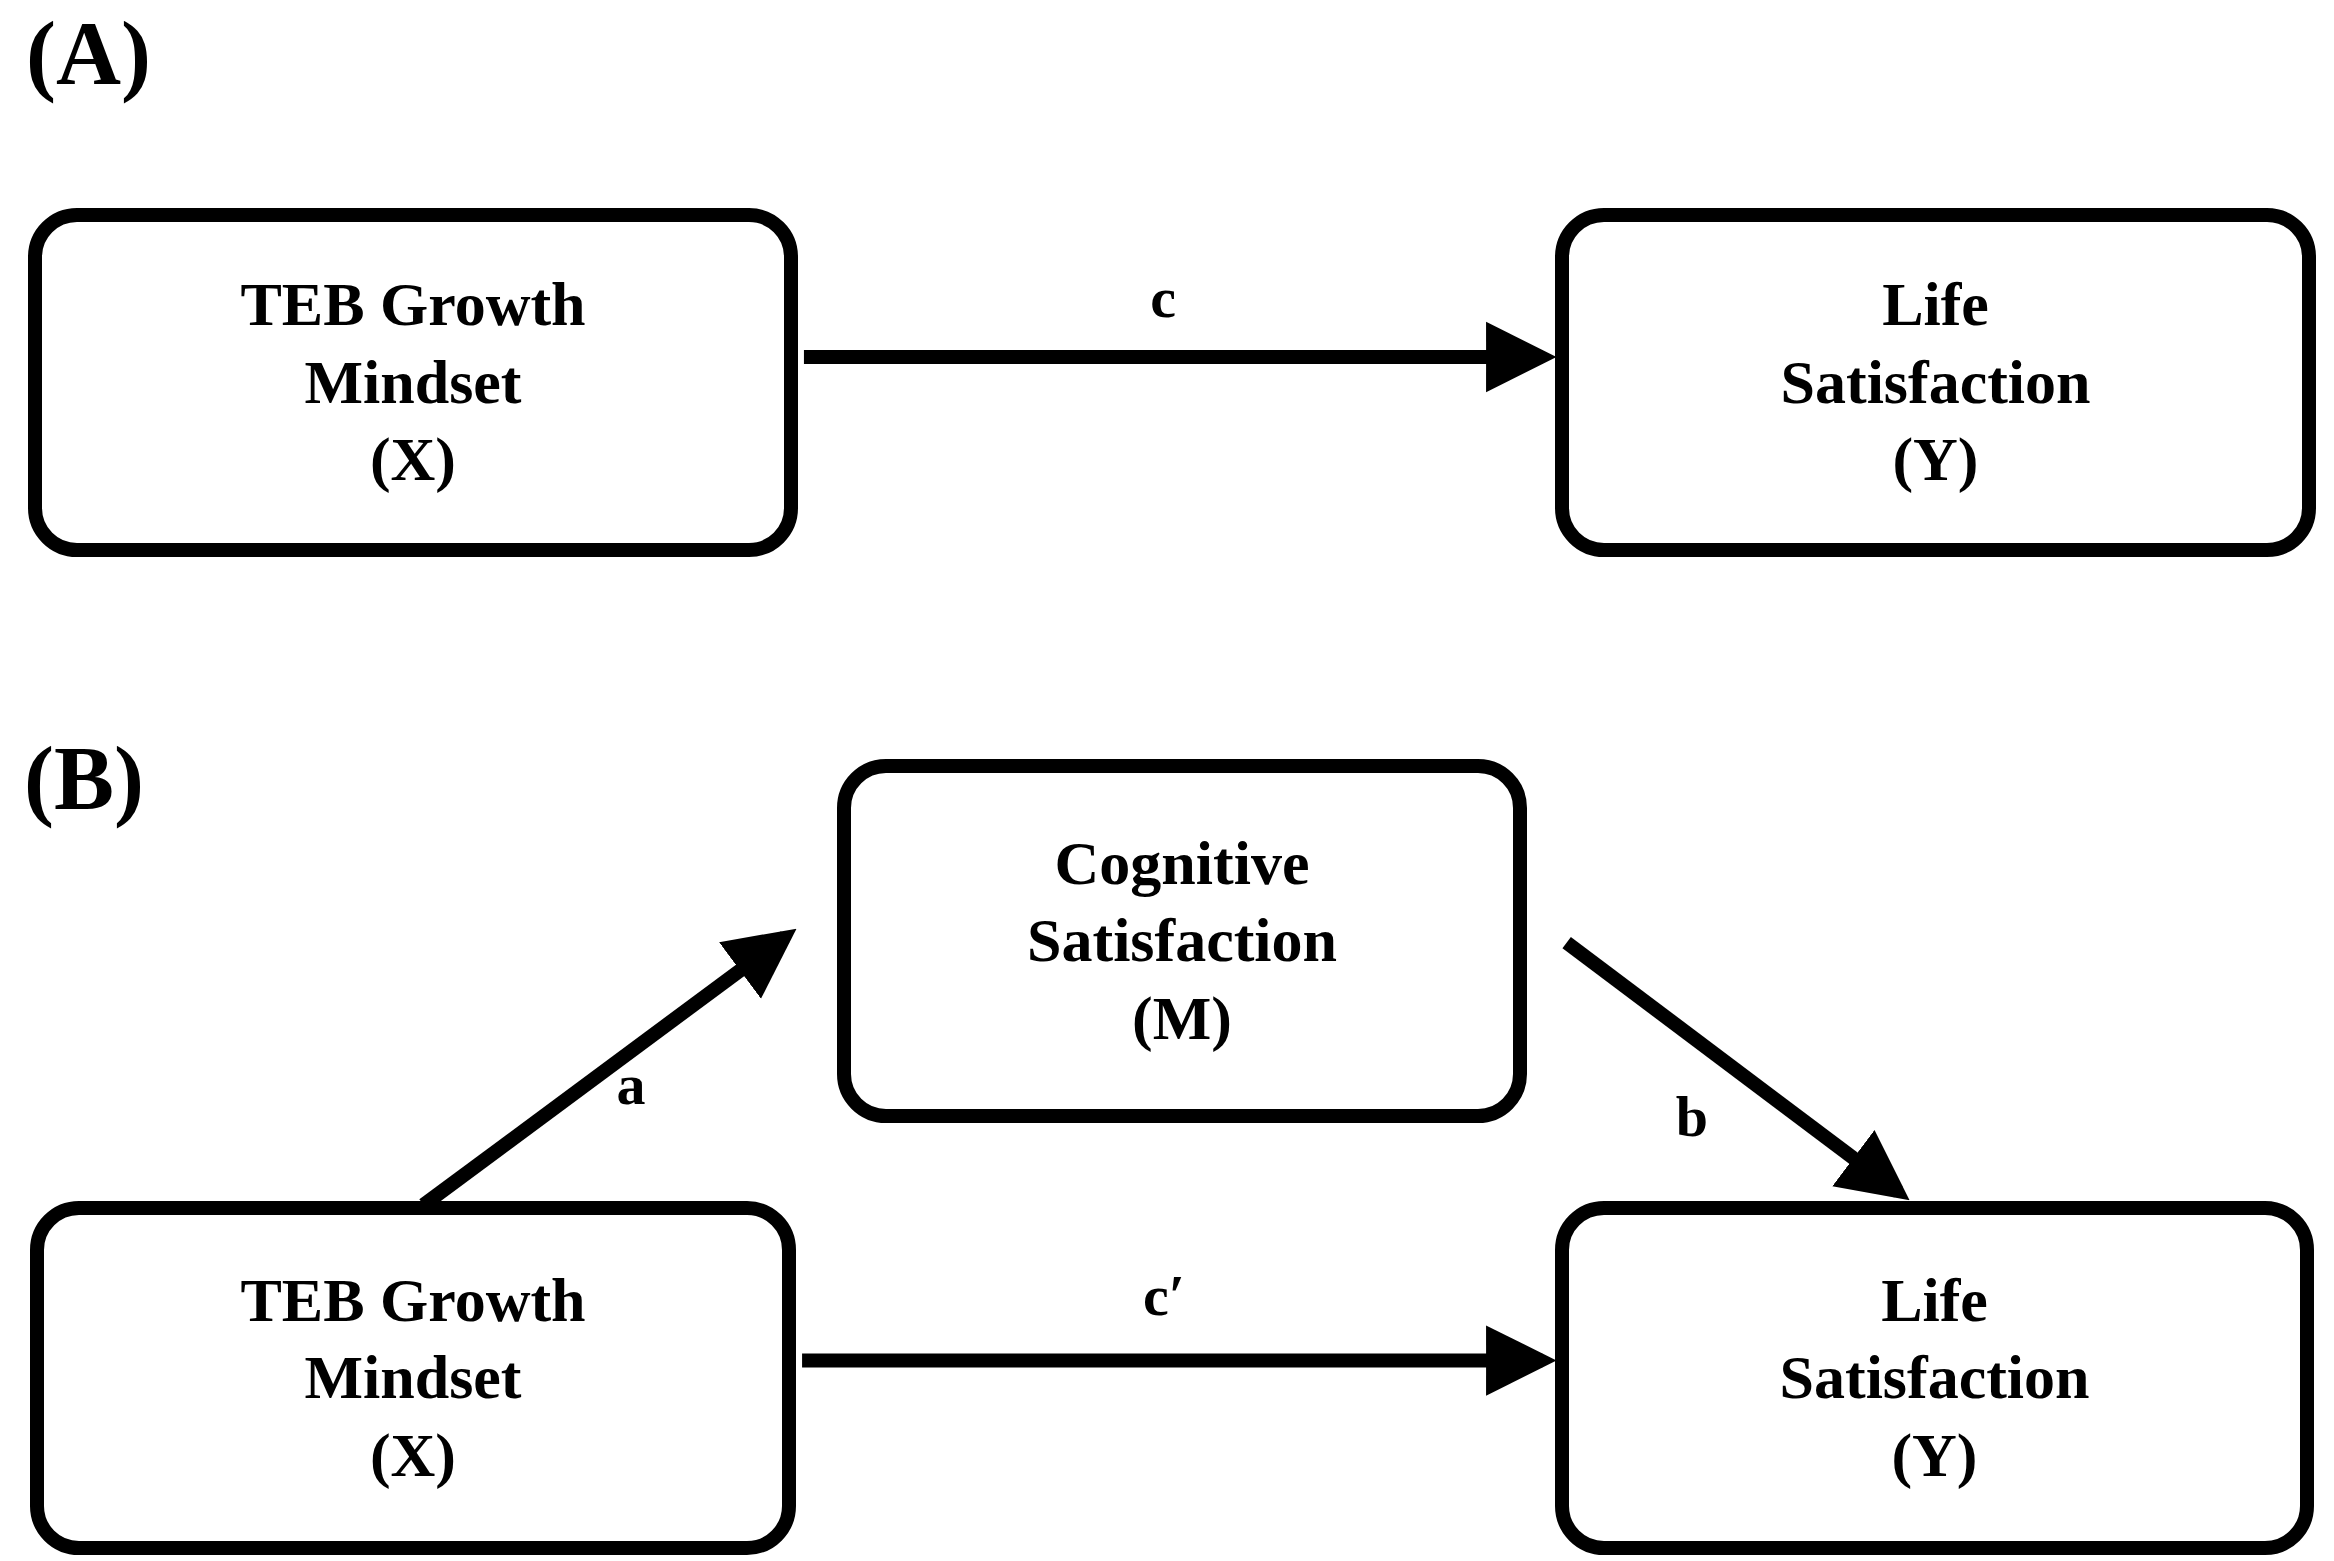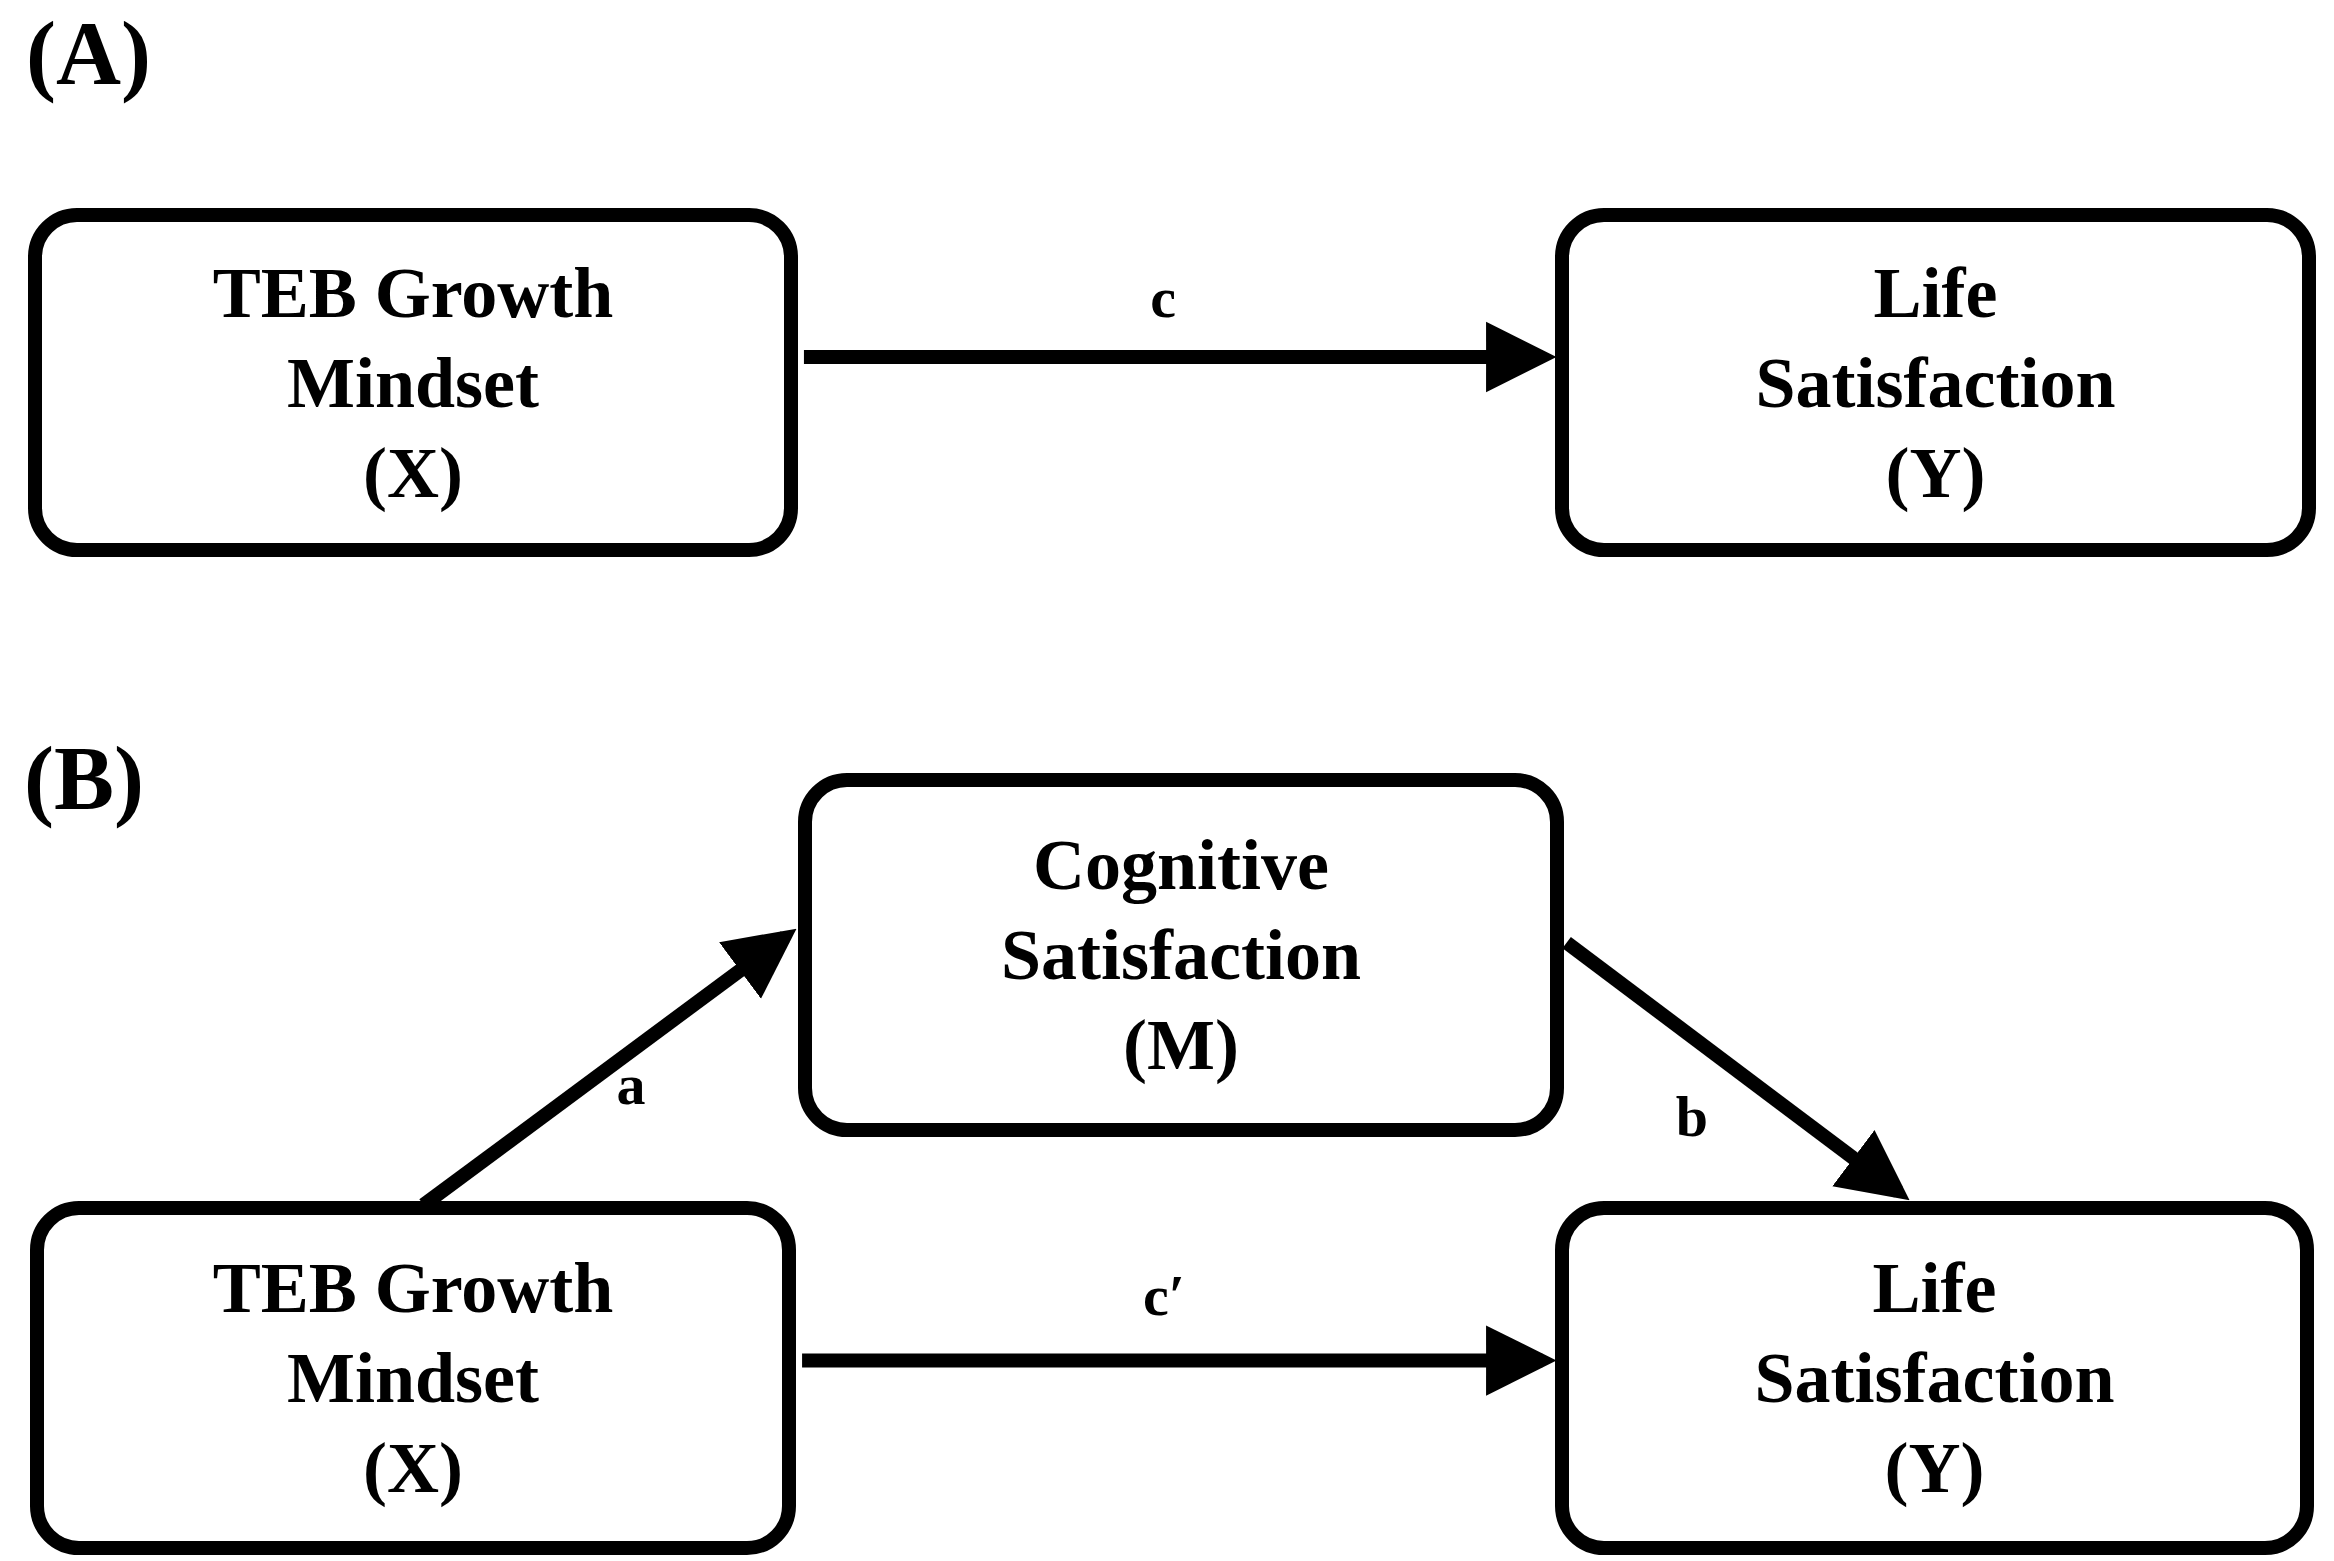--- a/index.html
+++ b/index.html
@@ -28,21 +28,21 @@
     position: absolute;
     box-sizing: border-box;
     border: 14px solid #000000;
     border-radius: 49px;
     background: #ffffff;
     display: flex;
     flex-direction: column;
     align-items: center;
     justify-content: center;
     text-align: right;
-    font-size: 72px;
+    font-size: 62px;
     font-weight: bold;
     line-height: 1.25;
     white-space: nowrap;
   }
   .node span { display: block; }
   .edge-label {
     position: absolute;
     transform: translate(-50%, -50%);
     font-size: 58px;
     font-weight: bold;
@@ -94,21 +94,21 @@
   <div class="node" style="left:1555px; top:208px; width:761px; height:349px;">
     <span>Life</span>
     <span>Satisfaction</span>
     <span>(Y)</span>
   </div>
 
   <div class="edge-label" style="left:1163px; top:298px;">c</div>
 
   <div class="panel-label" style="left:24px; top:734px;">(B)</div>
 
-  <div class="node" style="left:798px; top:759px; width:766px; height:364px;margin-top:14px;">
+  <div class="node" style="left:837px; top:759px; width:690px; height:364px;">
     <span>Cognitive</span>
     <span>Satisfaction</span>
     <span>(M)</span>
   </div>
 
   <div class="node" style="left:30px; top:1201px; width:766px; height:354px;">
     <span>TEB Growth</span>
     <span>Mindset</span>
     <span>(X)</span>
   </div>

